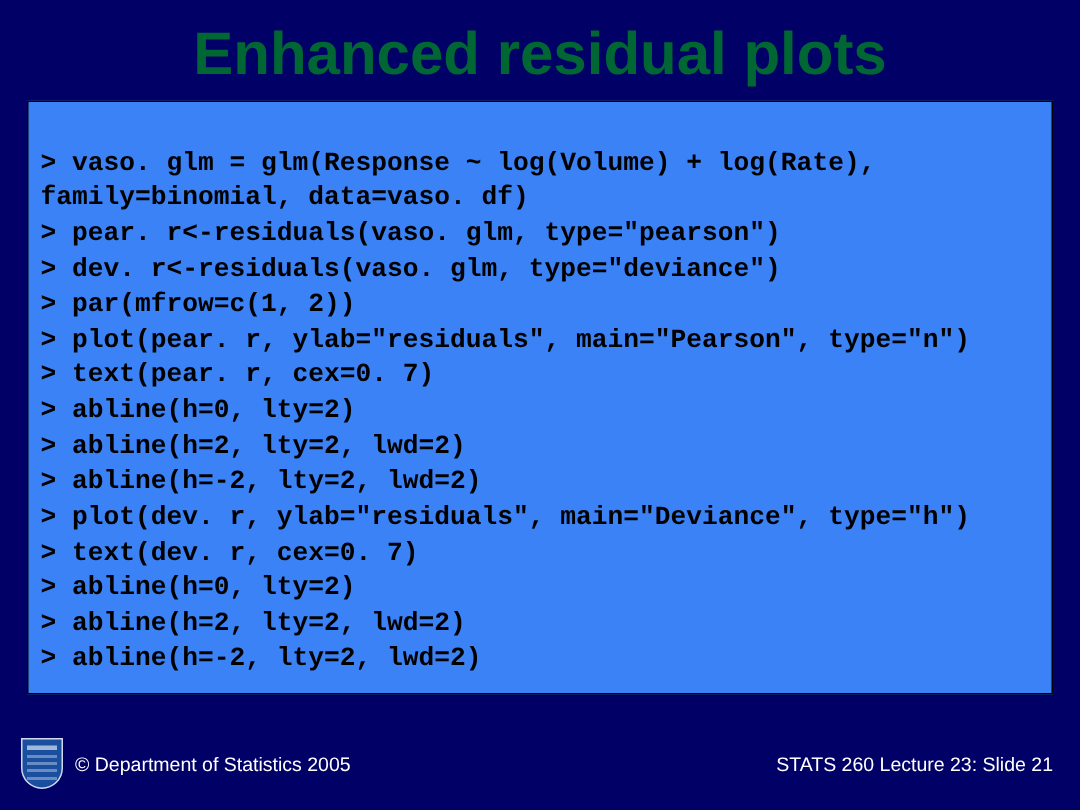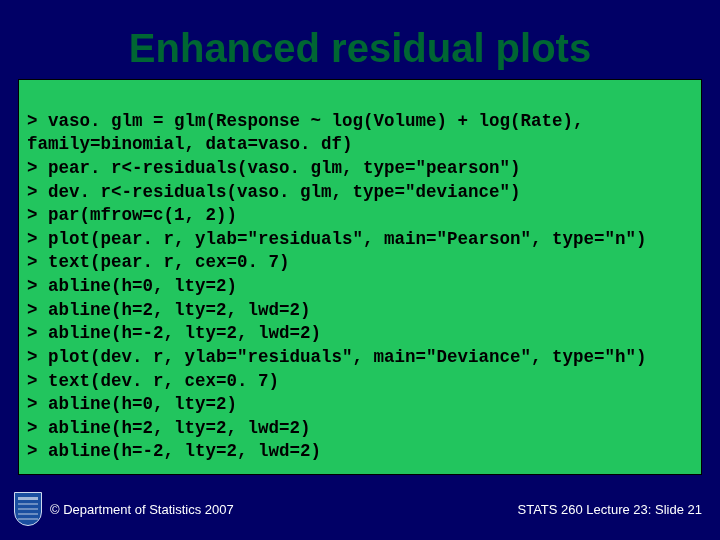--- a/index.html
+++ b/index.html
@@ -12,24 +12,23 @@
     position: relative;
   }
   .title {
     color: #006633;
     font-family: "Comic Sans MS", cursive, sans-serif;
     font-size: 40px;
     font-weight: bold;
     text-align: center;
     padding: 14px 0 8px 0;
     background: #010066;
-    margin-top: 12px;
   }
   .code-box {
-    background: #22c55e;
+    background: #3b82f6;
     border: 1px solid #000;
     margin: 0 18px;
     padding: 6px 8px 10px 8px;
     font-family: "Courier New", monospace;
     font-size: 17.5px;
     font-weight: bold;
     line-height: 1.35;
     color: #000;
     white-space: pre;
     overflow: hidden;
@@ -94,16 +93,16 @@
 <span>&gt; plot(dev. r, ylab="residuals", main="Deviance", type="h")</span>
 <span>&gt; text(dev. r, cex=0. 7)</span>
 <span>&gt; abline(h=0, lty=2)</span>
 <span>&gt; abline(h=2, lty=2, lwd=2)</span>
 <span>&gt; abline(h=-2, lty=2, lwd=2)</span>
 </div>
 
 <div class="footer">
   <div class="footer-left">
     <div class="crest"></div>
-    <span>© Department of Statistics 2007</span>
+    <span>© Department of Statistics 2005</span>
   </div>
   <span>STATS 260 Lecture 23: Slide 21</span>
 </div>
 
 </body></html>

